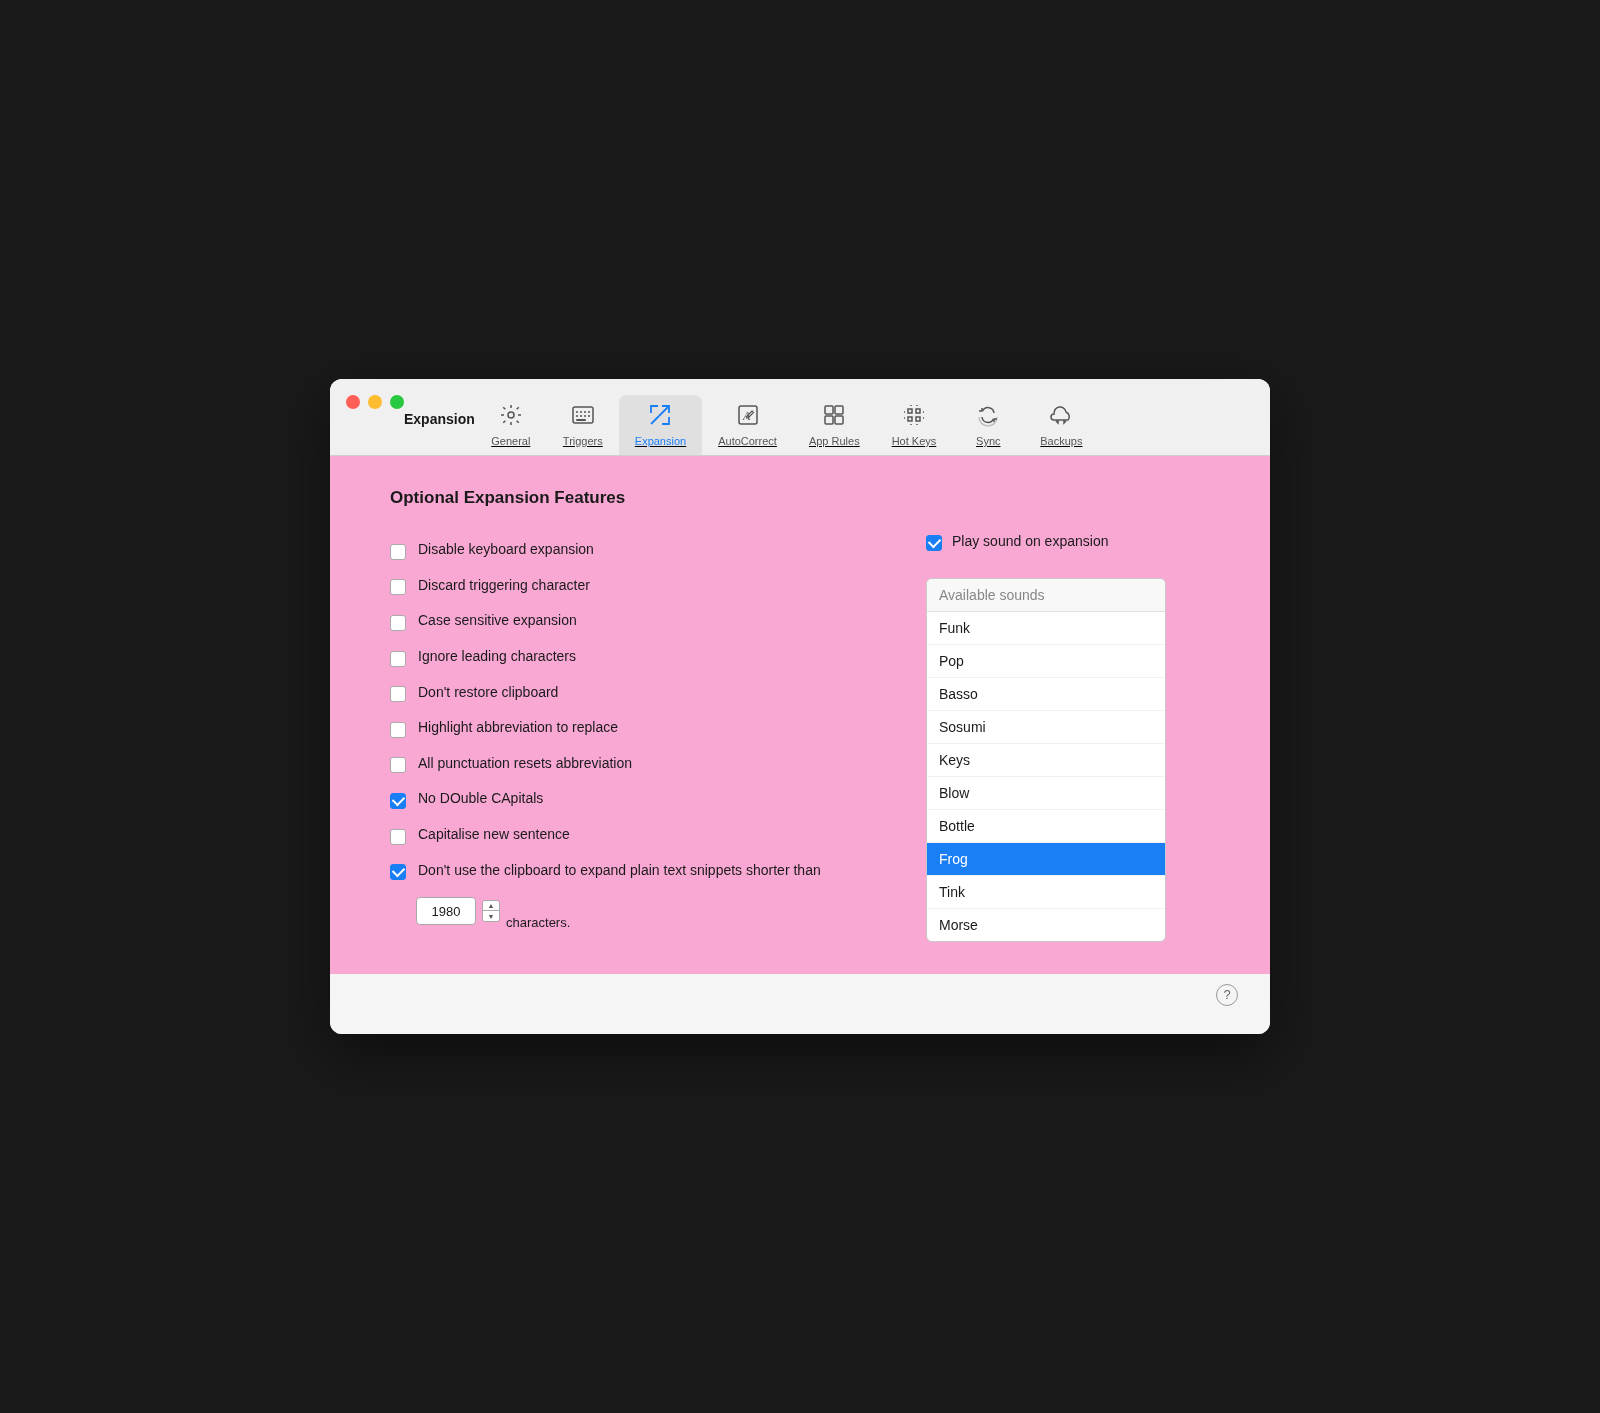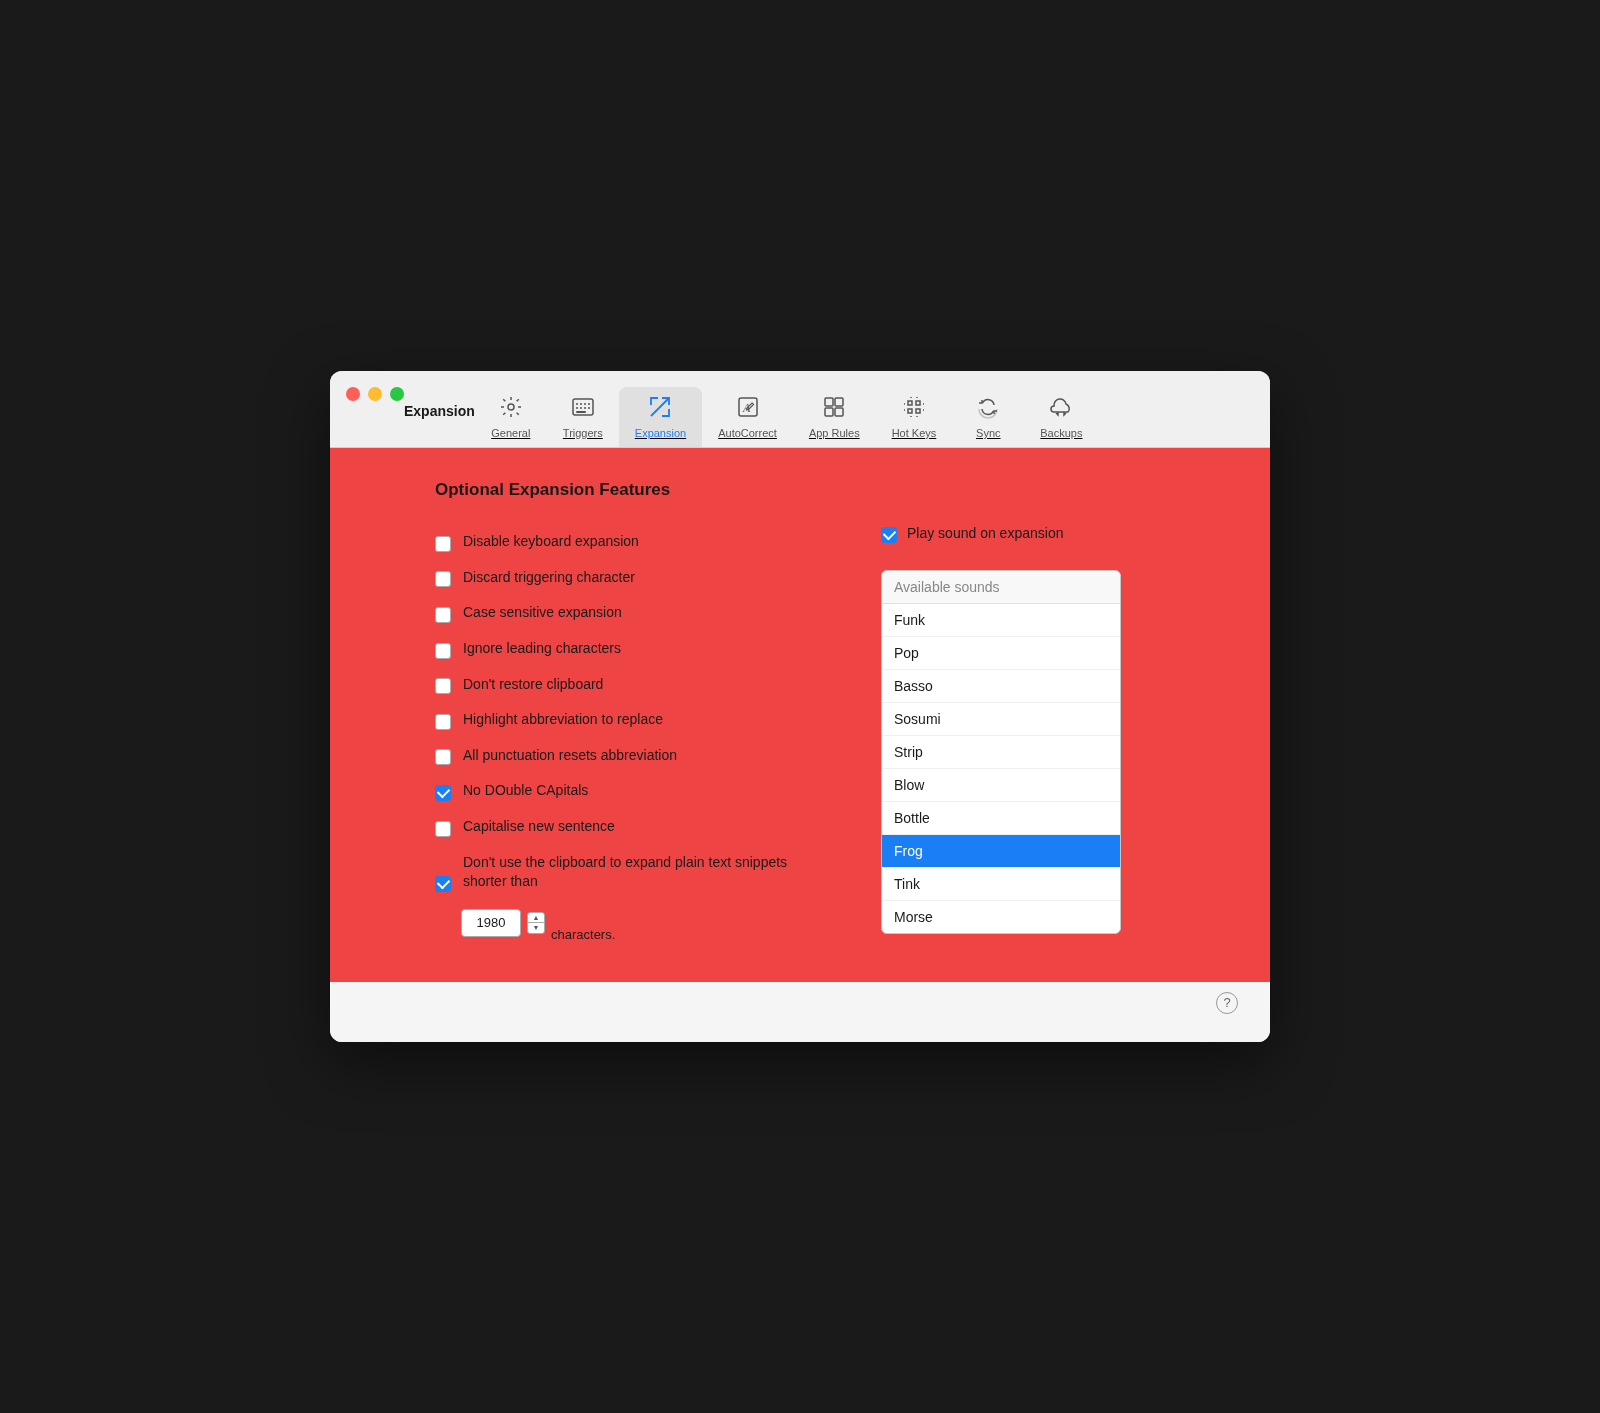--- a/index.html
+++ b/index.html
@@ -74,22 +74,22 @@
       color: #1a7ef5;
     }
     .toolbar-item.active .toolbar-label {
       color: #1a7ef5;
     }
     .toolbar-label {
       font-size: 11px;
       color: #555;
     }
     .content {
-      padding: 32px 105px;
-      background: #ef4444;
+      padding: 32px 60px;
+      background: #f9a8d4;
     }
     .section-title {
       font-size: 17px;
       font-weight: 700;
       color: #1a1a1a;
       margin-bottom: 24px;
     }
     .main-layout {
       display: flex;
       gap: 60px;
@@ -386,21 +386,21 @@
           <div class="checkbox checked"></div>
           <span class="checkbox-label">Play sound on expansion</span>
         </div>
         <div class="sounds-list">
           <div class="sounds-header">Available sounds</div>
           <div id="sounds-items">
               <div class="sound-item">Funk</div>
               <div class="sound-item">Pop</div>
               <div class="sound-item">Basso</div>
               <div class="sound-item">Sosumi</div>
-              <div class="sound-item">Strip</div>
+              <div class="sound-item">Keys</div>
               <div class="sound-item">Blow</div>
               <div class="sound-item">Bottle</div>
               <div class="sound-item selected">Frog</div>
               <div class="sound-item">Tink</div>
               <div class="sound-item">Morse</div>
             </div>
         </div>
       </div>
     </div>
   </div>

